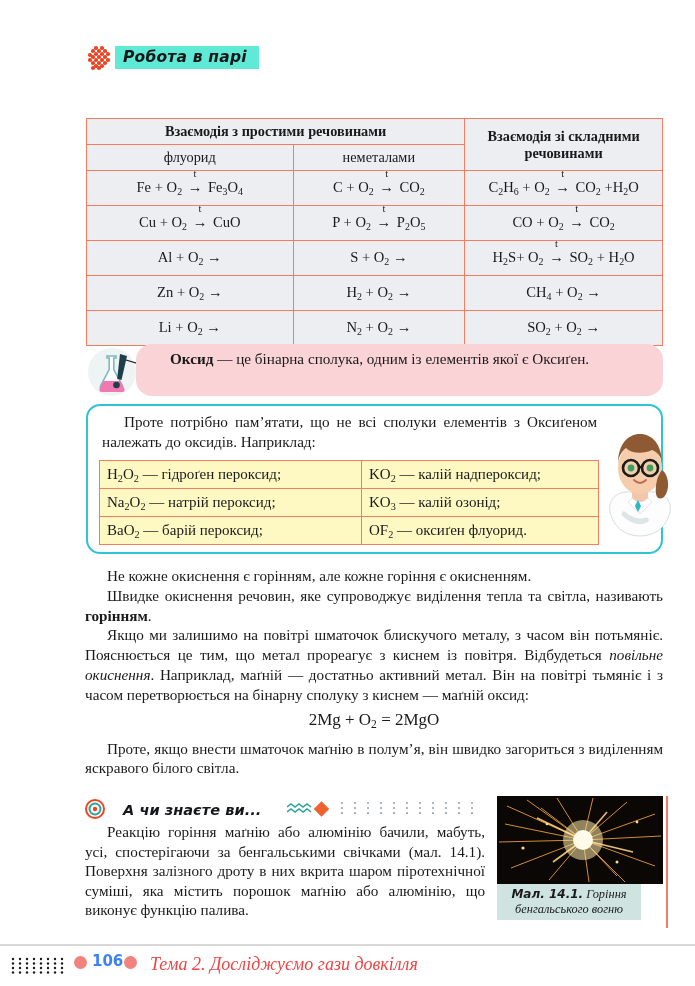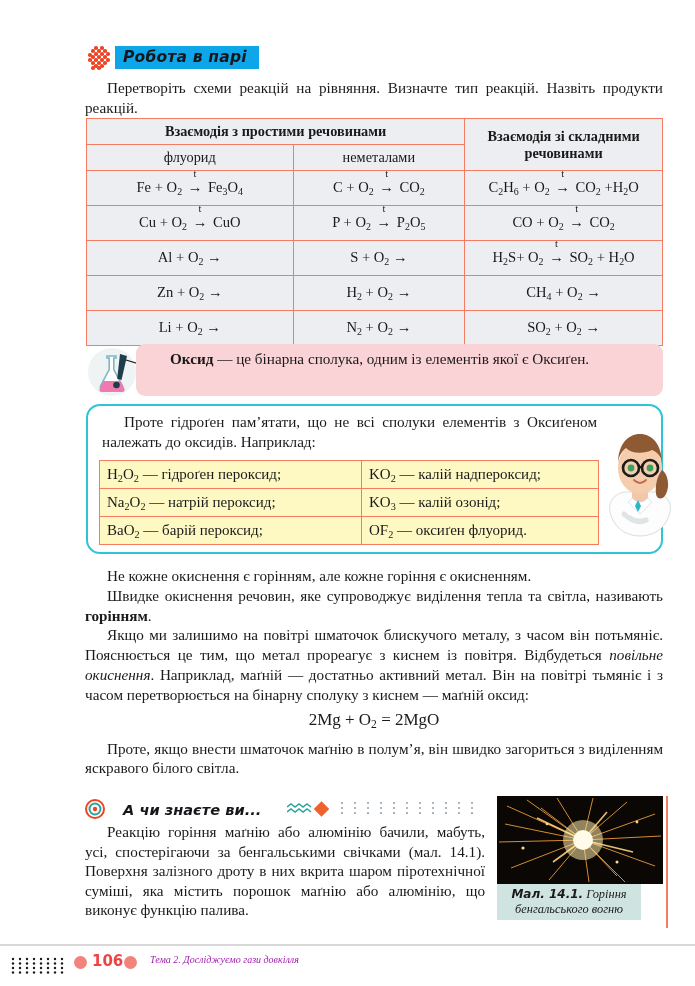--- a/index.html
+++ b/index.html
@@ -18,21 +18,21 @@
   .pair-header {
     position:absolute; left:85px; top:44px;
     display:flex; align-items:center; height:26px;
   }
   .dot-cluster { width:26px; height:26px; position:relative; margin-right:4px; flex:none; }
   .dot-cluster i {
     position:absolute; width:3.6px; height:3.6px; border-radius:50%;
     background:#ef4423;
   }
   .pair-title-band {
-    background:#0ea5e9; height:23px; display:flex; align-items:center;
+    background:#5eead4; height:23px; display:flex; align-items:center;
     padding:0 12px 0 8px;
   }
   .pair-title-band span {
     font-family:"DejaVu Sans", sans-serif;
     font-style:italic; font-weight:bold; font-size:15.5px; color:#16171a;
     letter-spacing:.2px;
   }
 
   
   .intro {
@@ -68,21 +68,21 @@
     font-size:10.5px; font-style:normal;
   }
 
   
   .def-wrap { position:absolute; left:86px; top:344px; width:577px; height:56px; }
   .flask-icon {
     position:absolute; left:0; top:2px; width:52px; height:52px;
   }
   .def-box {
     position:absolute; left:50px; top:0; width:527px; min-height:52px;
-    background:#f9d3d6; border-radius:9px;
+    background:#f9d3d6; border-radius:16px;
     padding:5px 14px 6px 14px;
     font-size:15.2px; line-height:20px;
   }
   .def-box b { font-weight:bold; }
   .def-indent { text-indent:20px; display:block; }
 
   
   .teal-box {
     position:absolute; left:86px; top:404px; width:577px; height:150px;
     border:2.2px solid #2ec4d6; border-radius:14px;
@@ -148,27 +148,27 @@
   .fig-cap b { font-family:"DejaVu Sans", sans-serif; font-weight:bold; font-style:italic; font-size:12px;}
   .fig-cap i { font-style:italic; }
   .fig-rule { position:absolute; left:169px; top:0; width:2px; height:132px; background:#f47c60; }
 
   
   .footer { position:absolute; left:0; top:944px; width:695px; height:42px; }
   .footer-band { position:absolute; left:0; top:0; width:695px; height:1.6px; background:#d8d8d8; }
   .foot-dots { position:absolute; left:10px; top:12px; width:58px; height:18px; }
   .foot-num {
     position:absolute; left:92px; top:8px;
-    font-family:"DejaVu Sans", sans-serif; font-weight:bold; font-size:15px; color:#ef4444;
+    font-family:"DejaVu Sans", sans-serif; font-weight:bold; font-size:15px; color:#3b82f6;
   }
   .pill { position:absolute; width:13px; height:13px; border-radius:50%; background:#f2827c; top:12px; }
   .pill.a { left:74px; } .pill.b { left:124px; }
   .foot-topic {
     position:absolute; left:150px; top:10px;
-    font-style:italic; font-size:10px; color:#a21caf;
+    font-style:italic; font-size:18px; color:#ef4444;
   }
 </style>
 </head>
 <body>
 
 <div class="page">
 
   <div class="pair-header">
     <span class="dot-cluster" id="dotCluster">
         <i style="left: 3px; top: 9px;"></i>
@@ -193,21 +193,20 @@
         <i style="left: 21px; top: 8px;"></i>
         <i style="left: 21px; top: 14px;"></i>
         <i style="left: 12px; top: 22px;"></i>
         <i style="left: 6px; top: 22px;"></i>
       </span>
     <span class="pair-title-band">
       <span>Робота в парі</span>
     </span>
   </div>
 
-  <div class="intro">Перетворіть схеми реакцій на рівняння. Визначте тип реакцій. Назвіть продукти реакцій.</div>
 
   <table class="rxn-table">
     <tbody>
         <tr>
       <th class="c1" colspan="2">Взаємодія з простими речовинами</th>
       <th class="c3" rowspan="2">Взаємодія зі складними речовинами</th>
     </tr>
     <tr>
       <td class="c1 sub-head">флуорид</td>
       <td class="c2 sub-head">неметалами</td>
@@ -252,21 +251,21 @@
       <path d="M40 14 L53 18" stroke="#1a1a1a" stroke-width="1.3" fill="none"></path>
     </svg>
     <div class="def-box">
       <span class="def-indent">
         <b>Оксид</b><span> — це бінарна сполука, одним із елементів якої є Оксиґен.</span>
       </span>
     </div>
   </div>
 
   <div class="teal-box">
-    <div class="teal-text">Проте гідроґен пам’ятати, що не всі сполуки елементів з Оксиґеном належать до оксидів. Наприклад:</div>
+    <div class="teal-text">Проте потрібно пам’ятати, що не всі сполуки елементів з Оксиґеном належать до оксидів. Наприклад:</div>
     <table class="perox-table">
       <tbody id="peroxBody">
           <tr>
             <td class="left">H<sub>2</sub>O<sub>2</sub> — гідроґен пероксид;</td>
             <td>KO<sub>2</sub> — калій надпероксид;</td>
           </tr>
           <tr>
             <td class="left">Na<sub>2</sub>O<sub>2</sub> — натрій пероксид;</td>
             <td>KO<sub>3</sub> — калій озонід;</td>
           </tr>

